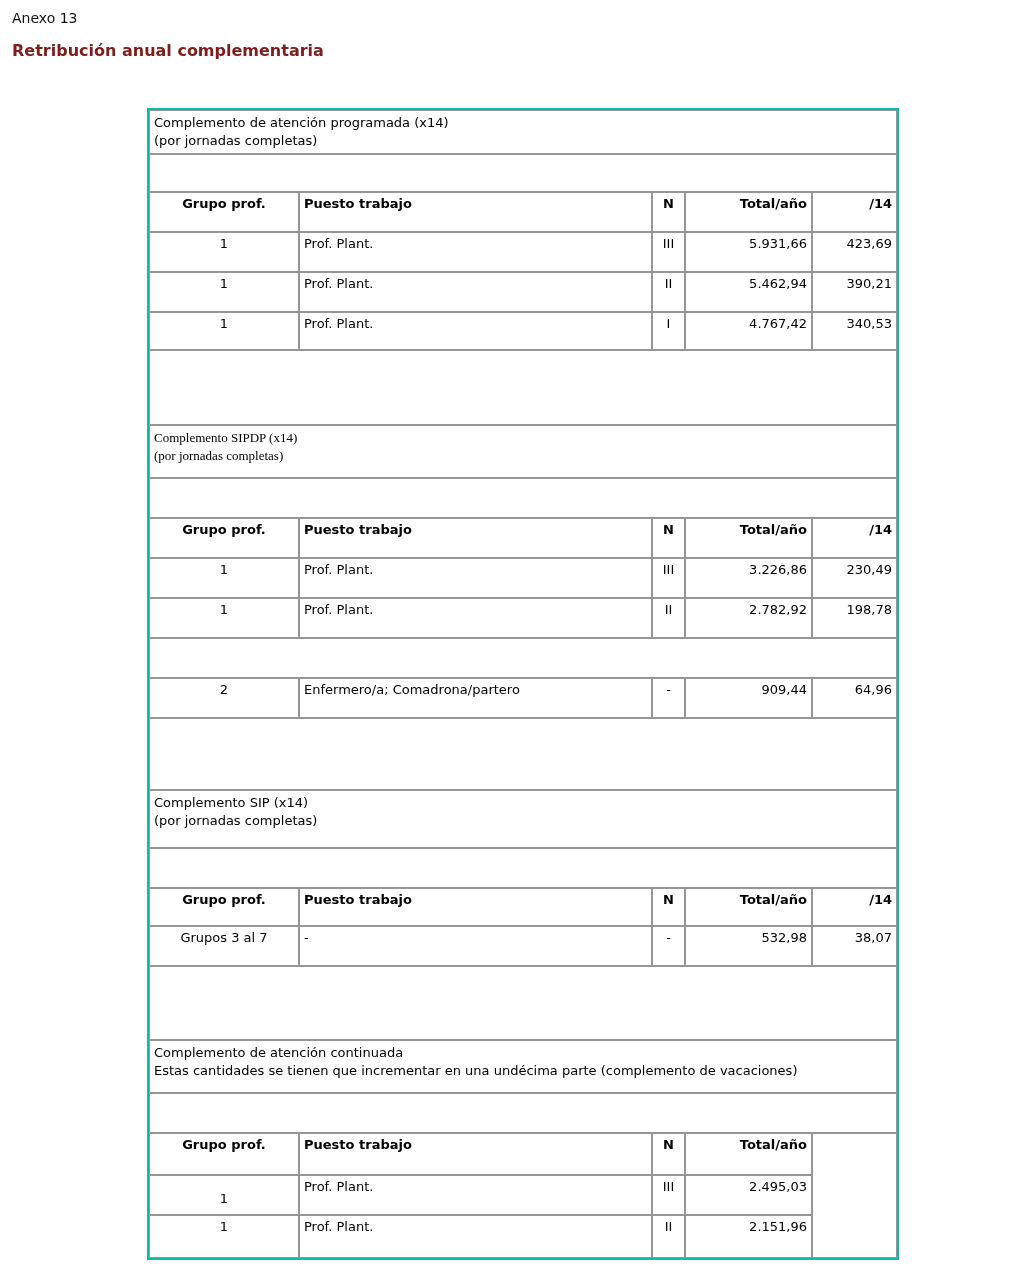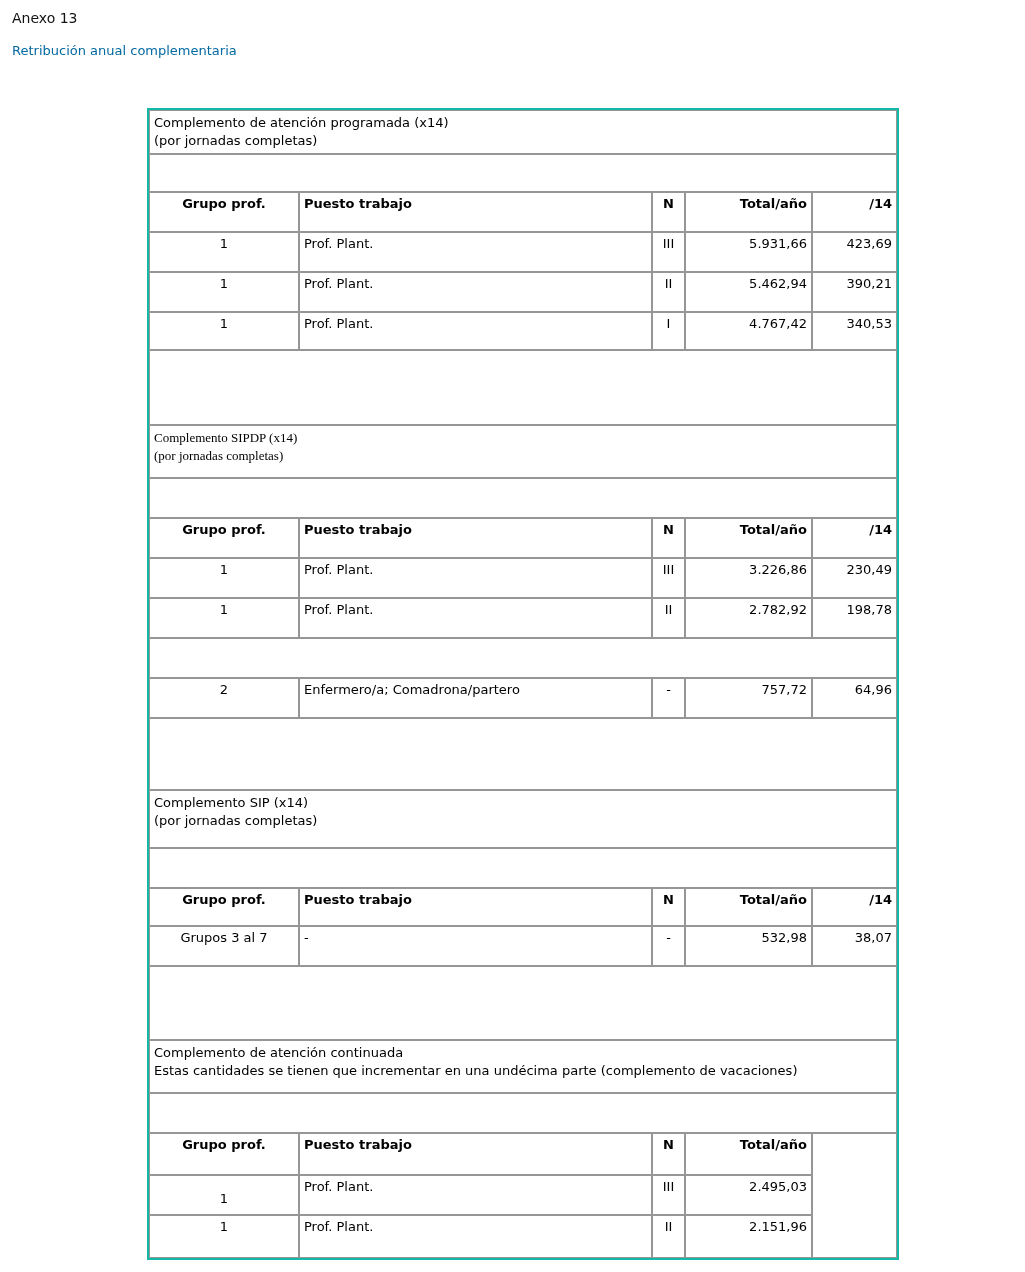--- a/index.html
+++ b/index.html
@@ -22,23 +22,24 @@
     top: 8px;
     font-size: 14px;
     line-height: 20px;
     color: #121212;
     text-align: right;
   }
   .heading-2 {
     position: absolute;
     left: 12px;
     top: 41px;
-    font-size: 13px;
+    font-size: 16px;
     line-height: 20px;
-    color: #0369a1;
+    color: #7f1d1d;
+    font-weight: bold;
   }
   table.doc-table {
     position: absolute;
     left: 147px;
     top: 108px;
     width: 748px;
     border-collapse: separate;
     border-spacing: 0;
     table-layout: fixed;
     border: 2px solid #14b8a6;
@@ -170,21 +171,21 @@
           <td class="c3">2.782,92</td>
           <td class="c4">198,78</td>
         </tr>
         <tr class="gap-row gap-mid s1">
           <td colspan="5"></td>
         </tr>
         <tr class="data-row s1 r2">
           <td class="c0">2</td>
           <td class="c1">Enfermero/a; Comadrona/partero</td>
           <td class="c2">-</td>
-          <td class="c3">757,72</td>
+          <td class="c3">909,44</td>
           <td class="c4">64,96</td>
         </tr>
         <tr class="gap-row gap-tail s1">
           <td colspan="5"></td>
         </tr>
         <tr class="title-row s2">
           <td class="title-cell" colspan="5">
             <div>Complemento SIP (x14)</div>
             <div>(por jornadas completas)</div>
           </td>

